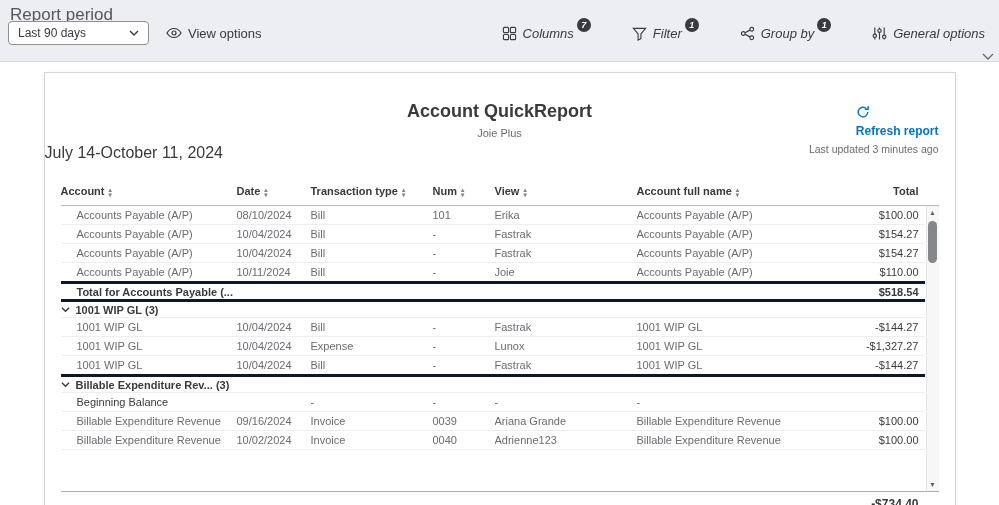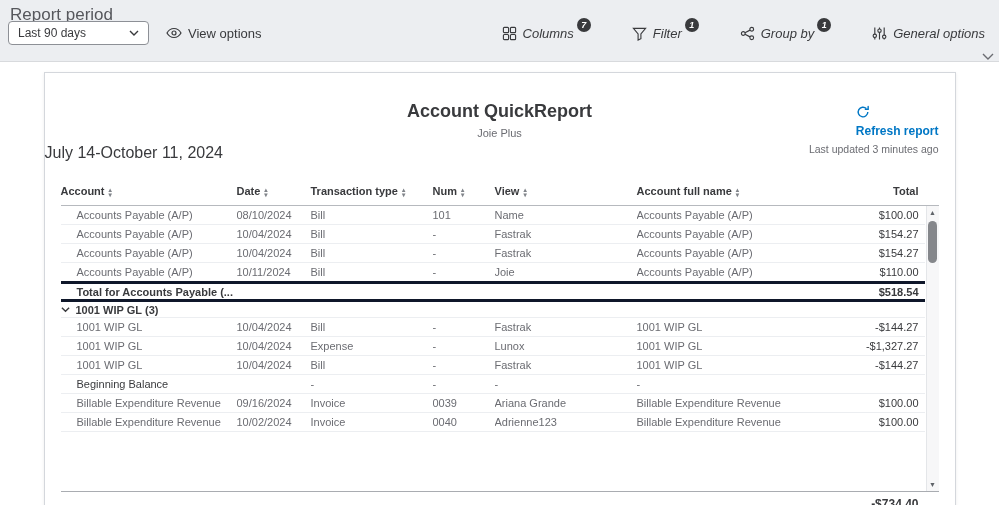--- a/index.html
+++ b/index.html
@@ -210,21 +210,21 @@
           <span>Total</span>
         </div>
       </div>
     <div class="tview">
       <div class="rows">
           <div class="r t-data">
             <div class="c w0 ind">Accounts Payable (A/P)</div>
             <div class="c w1">08/10/2024</div>
             <div class="c w2">Bill</div>
             <div class="c w3">101</div>
-            <div class="c w4">Name</div>
+            <div class="c w4">Erika</div>
             <div class="c w5">Accounts Payable (A/P)</div>
             <div class="c amt">$100.00</div>
           </div>
           <div class="r t-data">
             <div class="c w0 ind">Accounts Payable (A/P)</div>
             <div class="c w1">10/04/2024</div>
             <div class="c w2">Bill</div>
             <div class="c w3">-</div>
             <div class="c w4">Fastrak</div>
             <div class="c w5">Accounts Payable (A/P)</div>
@@ -280,20 +280,28 @@
           </div>
           <div class="r t-data">
             <div class="c w0 ind">1001 WIP GL</div>
             <div class="c w1">10/04/2024</div>
             <div class="c w2">Bill</div>
             <div class="c w3">-</div>
             <div class="c w4">Fastrak</div>
             <div class="c w5">1001 WIP GL</div>
             <div class="c amt">-$144.27</div>
           </div>
+          <div class="r t-group-expanded">
+            <div class="c grow lbl"><span class="chev">
+                <svg width="9" height="9" viewBox="0 0 10 10" fill="none" stroke="#393a3d" stroke-width="1.5">
+                  <path d="M1 3l4 4 4-4"></path>
+                </svg>
+              </span>Billable Expenditure Rev...&nbsp;(3)</div>
+            <div class="c amt b"></div>
+          </div>
           <div class="r t-beginning">
             <div class="c w0 ind lbl-dark">Beginning Balance</div>
             <div class="c w1"></div>
             <div class="c w2">-</div>
             <div class="c w3">-</div>
             <div class="c w4">-</div>
             <div class="c w5">-</div>
             <div class="c amt"></div>
           </div>
           <div class="r t-data">

